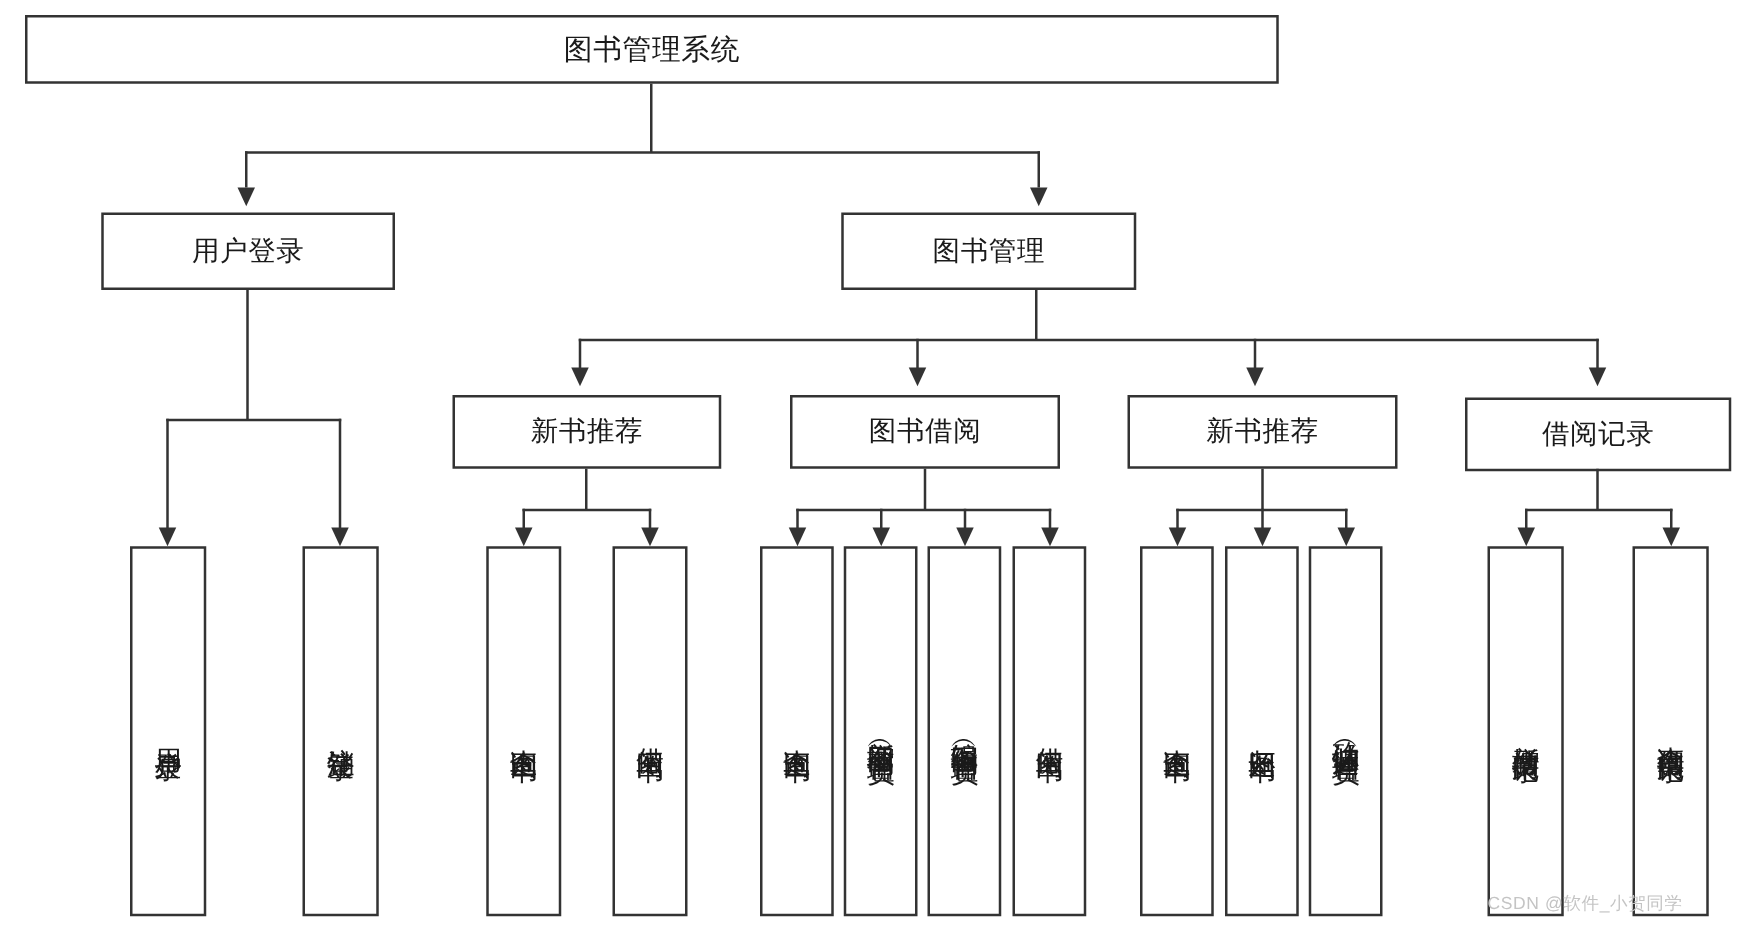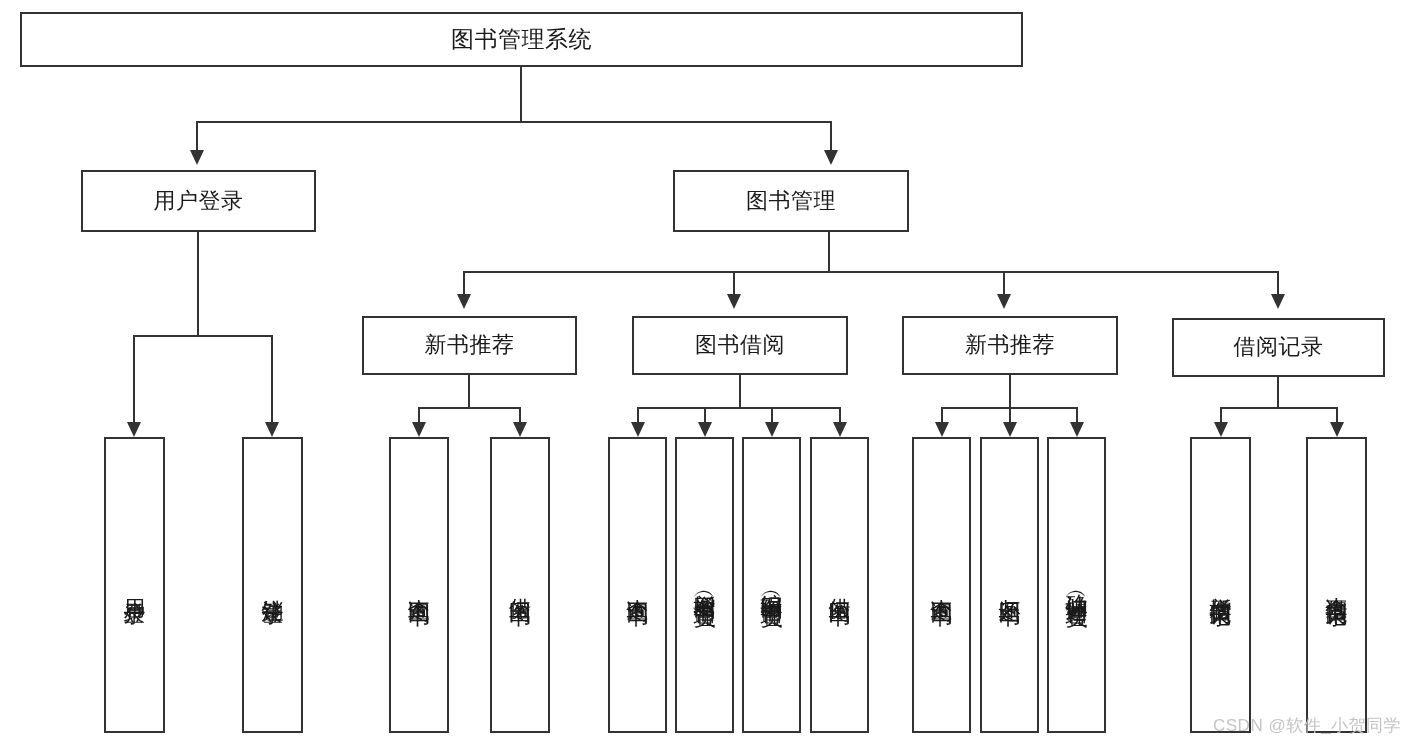--- a/index.html
+++ b/index.html
@@ -59,25 +59,24 @@
   .hline{height:2px;}
   .arrow{
     position:absolute;
     width:0;height:0;
     border-left:7px solid transparent;
     border-right:7px solid transparent;
     border-top:15px solid #333333;
   }
   .watermark{
     position:absolute;
-    font-size:17px;
+    font-size:14px;
     color:#c4c4c4;
     white-space:nowrap;
     letter-spacing:0.5px;
-    padding-left:23px;
   }
 </style>
 </head>
 <body>
 
 <div id="canvas">
 
   <div class="node horiz root" style="left:20px; top:12px; width:1003px; height:55px;">
     <span class="lbl">图书管理系统</span>
   </div>

